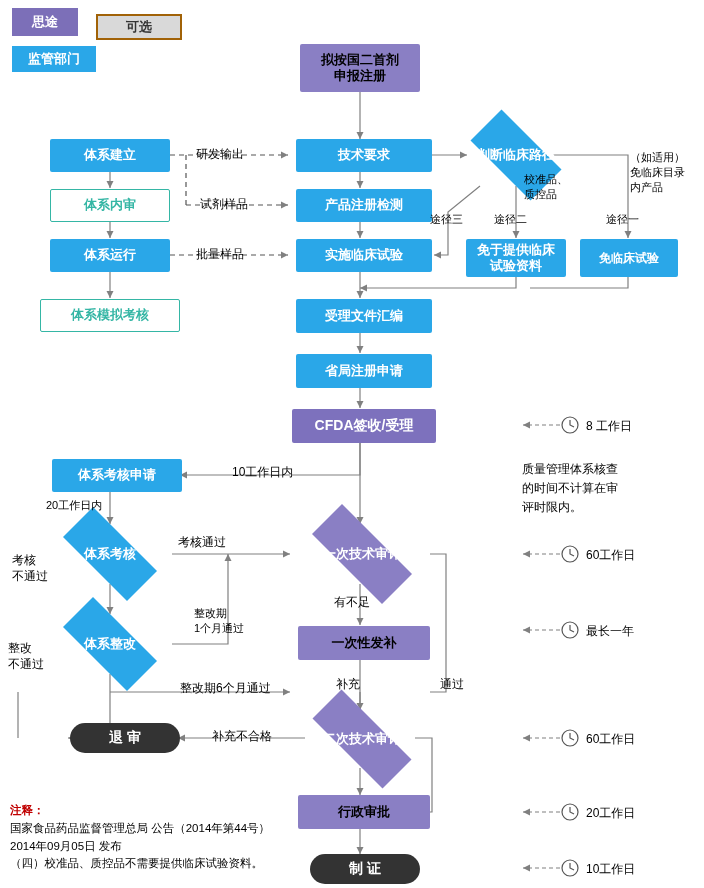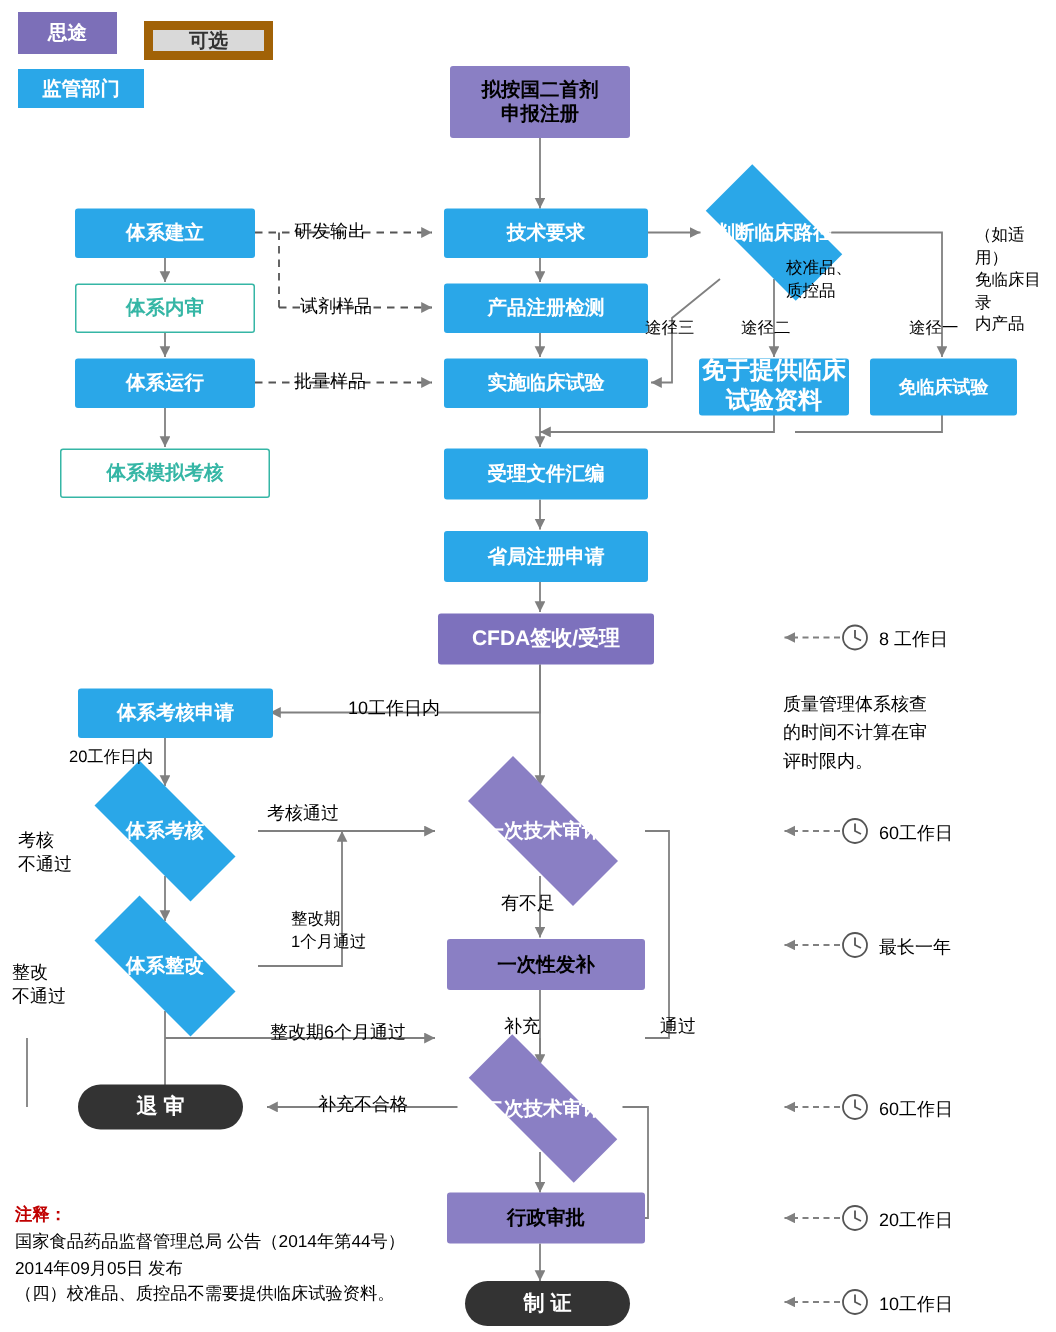--- a/index.html
+++ b/index.html
@@ -150,21 +150,21 @@
     <circle cx="570" cy="812" r="8"></circle>
       <path d="M570,807 L570,812 L574,814"></path>
     <circle cx="570" cy="868" r="8"></circle>
       <path d="M570,863 L570,868 L574,870"></path>
   </g>
 </svg>
 
 <div class="node lg-purple" style="left:12px;top:8px;width:66px;height:28px;">
   <span>思途</span>
 </div>
-<div class="node lg-gray" style="left:96px;top:14px;width:86px;height:26px;border:6px solid #a16207;">
+<div class="node lg-gray" style="left:96px;top:14px;width:86px;height:26px;border:2px solid #a16207;">
   <span>可选</span>
 </div>
 <div class="node lg-blue" style="left:12px;top:46px;width:84px;height:26px;">
   <span>监管部门</span>
 </div>
 
 <div class="node box-purple" style="left:300px;top:44px;width:120px;height:48px;white-space:pre-line;">
   <span>拟按国二首剂
 申报注册</span>
 </div>
@@ -198,21 +198,21 @@
 </div>
 
 <div class="node box-purple" style="left:298px;top:795px;width:132px;height:34px;">
   <span>行政审批</span>
 </div>
 
 <div class="node pill-dark" style="left:310px;top:854px;width:110px;height:30px;">
   <span>制  证</span>
 </div>
 
-<div class="node pill-dark" style="left:52px;top:723px;width:110px;height:30px;">
+<div class="node pill-dark" style="left:70px;top:723px;width:110px;height:30px;">
   <span>退  审</span>
 </div>
 
 <div class="node box-blue" style="left:50px;top:139px;width:120px;height:33px;">
   <span>体系建立</span>
 </div>
 <div class="node box-green" style="left:50px;top:189px;width:120px;height:33px;">
   <span>体系内审</span>
 </div>
 <div class="node box-blue" style="left:50px;top:239px;width:120px;height:33px;">
@@ -244,38 +244,38 @@
 <div class="diamond d-purple" style="left:292px;top:524px;width:140px;height:60px;">
   <div class="dshape"></div>
   <div class="dlabel">一次技术审评</div>
 </div>
 
 <div class="diamond d-purple" style="left:292px;top:710px;width:140px;height:58px;">
   <div class="dshape"></div>
   <div class="dlabel">二次技术审评</div>
 </div>
 
-<div class="node box-blue" style="left:466px;top:239px;width:100px;height:38px;white-space:pre-line;font-size:16px;">
+<div class="node box-blue" style="left:466px;top:239px;width:100px;height:38px;white-space:pre-line;font-size:13px;">
   <span>免于提供临床
 试验资料</span>
 </div>
 <div class="node box-blue" style="left:580px;top:239px;width:98px;height:38px;font-size:12px;">
   <span>免临床试验</span>
 </div>
 
 <div class="lbl" style="left:196px;top:146px;">研发输出</div>
 <div class="lbl" style="left:200px;top:196px;">试剂样品</div>
 <div class="lbl" style="left:196px;top:246px;">批量样品</div>
 
 <div class="lbl lbl-s" style="left:430px;top:212px;">途径三</div>
 <div class="lbl lbl-s" style="left:494px;top:212px;">途径二</div>
 <div class="lbl lbl-s" style="left:606px;top:212px;">途径一</div>
 <div class="lbl lbl-s" style="left:524px;top:172px;">校准品、
 质控品</div>
-<div class="lbl lbl-s" style="left:630px;top:150px;margin-left:20px;">（如适用）
+<div class="lbl lbl-s" style="left:630px;top:150px;">（如适用）
 免临床目录
 内产品</div>
 
 <div class="lbl" style="left:232px;top:464px;">10工作日内</div>
 <div class="lbl lbl-s" style="left:46px;top:498px;">20工作日内</div>
 <div class="lbl" style="left:178px;top:534px;">考核通过</div>
 <div class="lbl" style="left:12px;top:552px;">考核
 不通过</div>
 <div class="lbl lbl-s" style="left:194px;top:606px;">整改期
 1个月通过</div>

